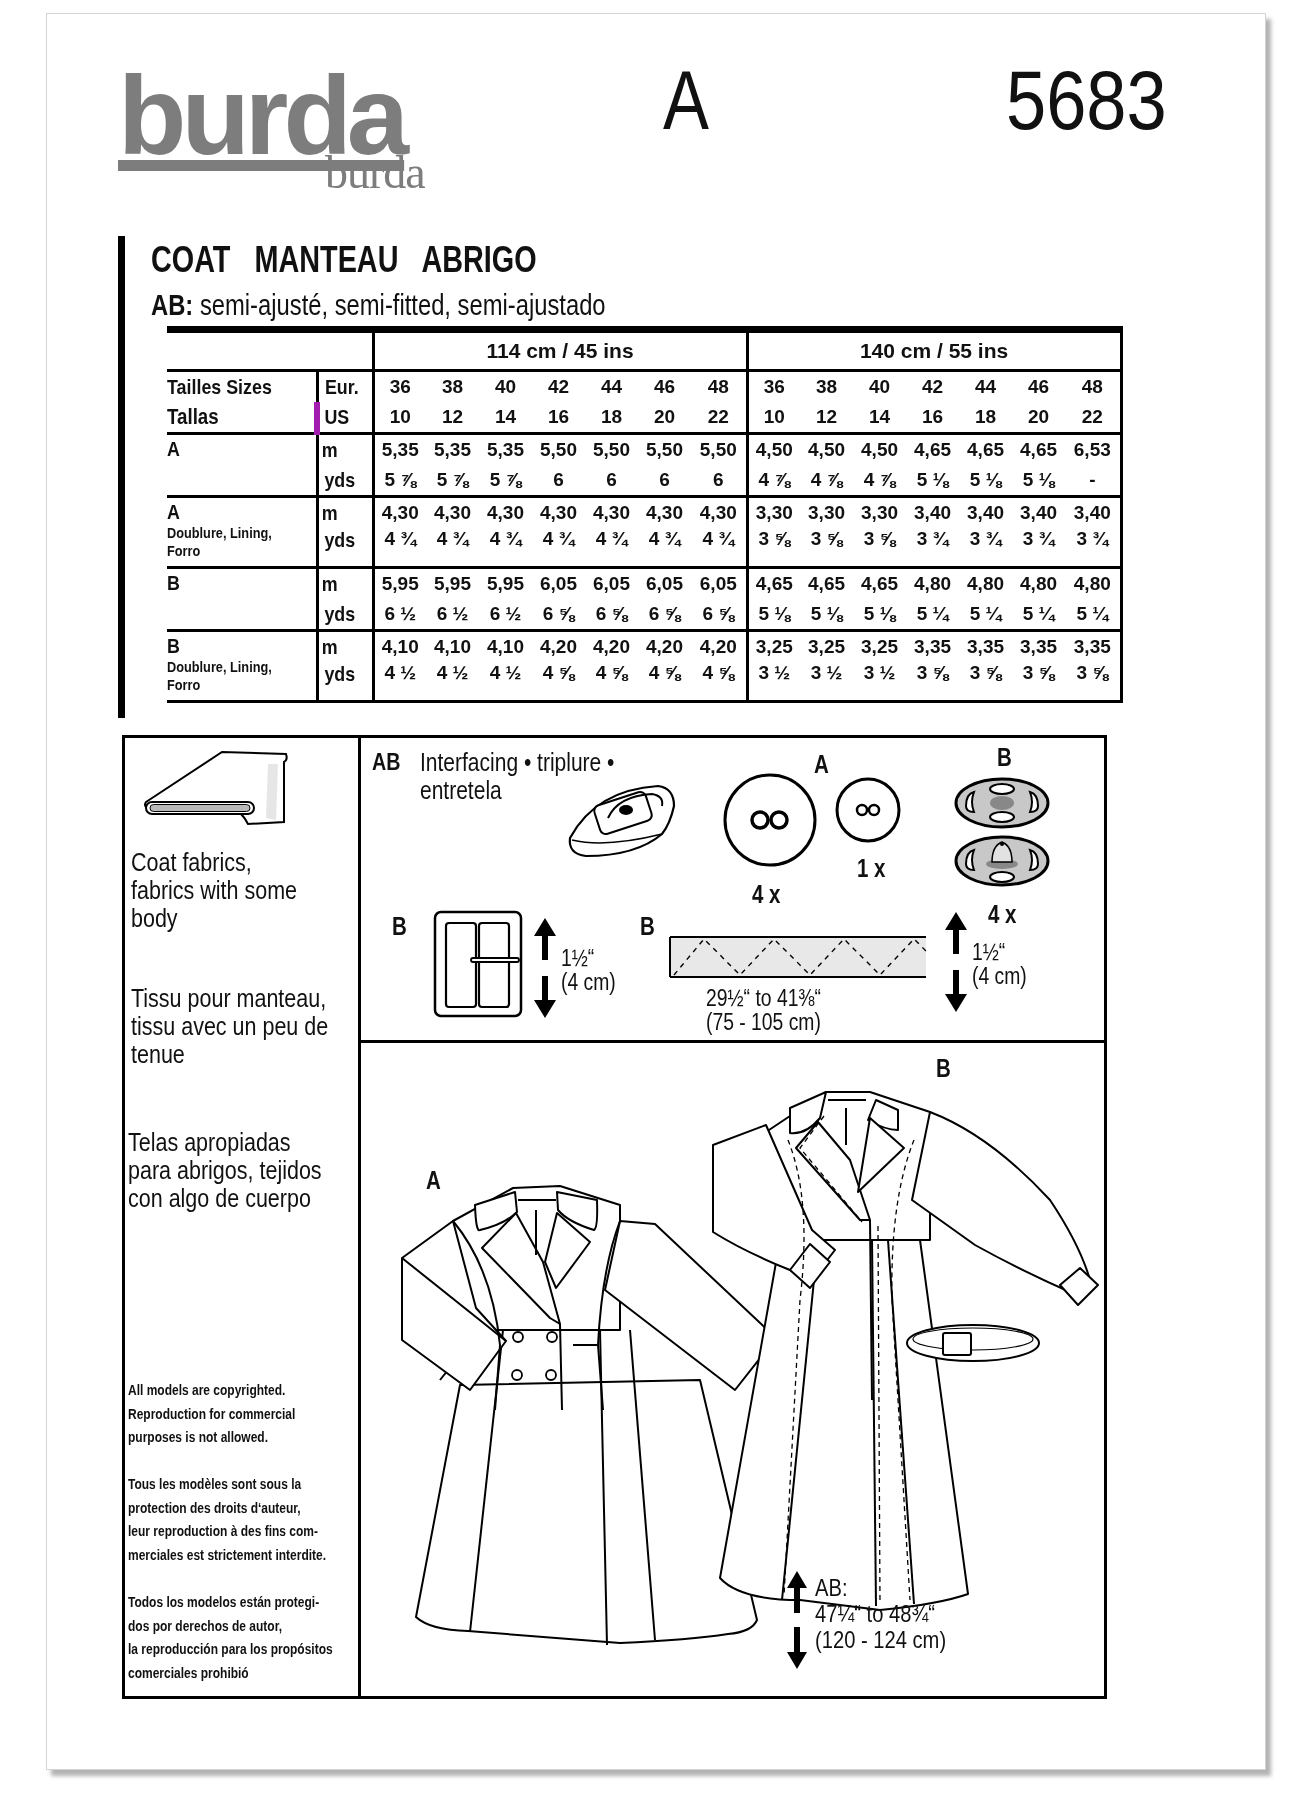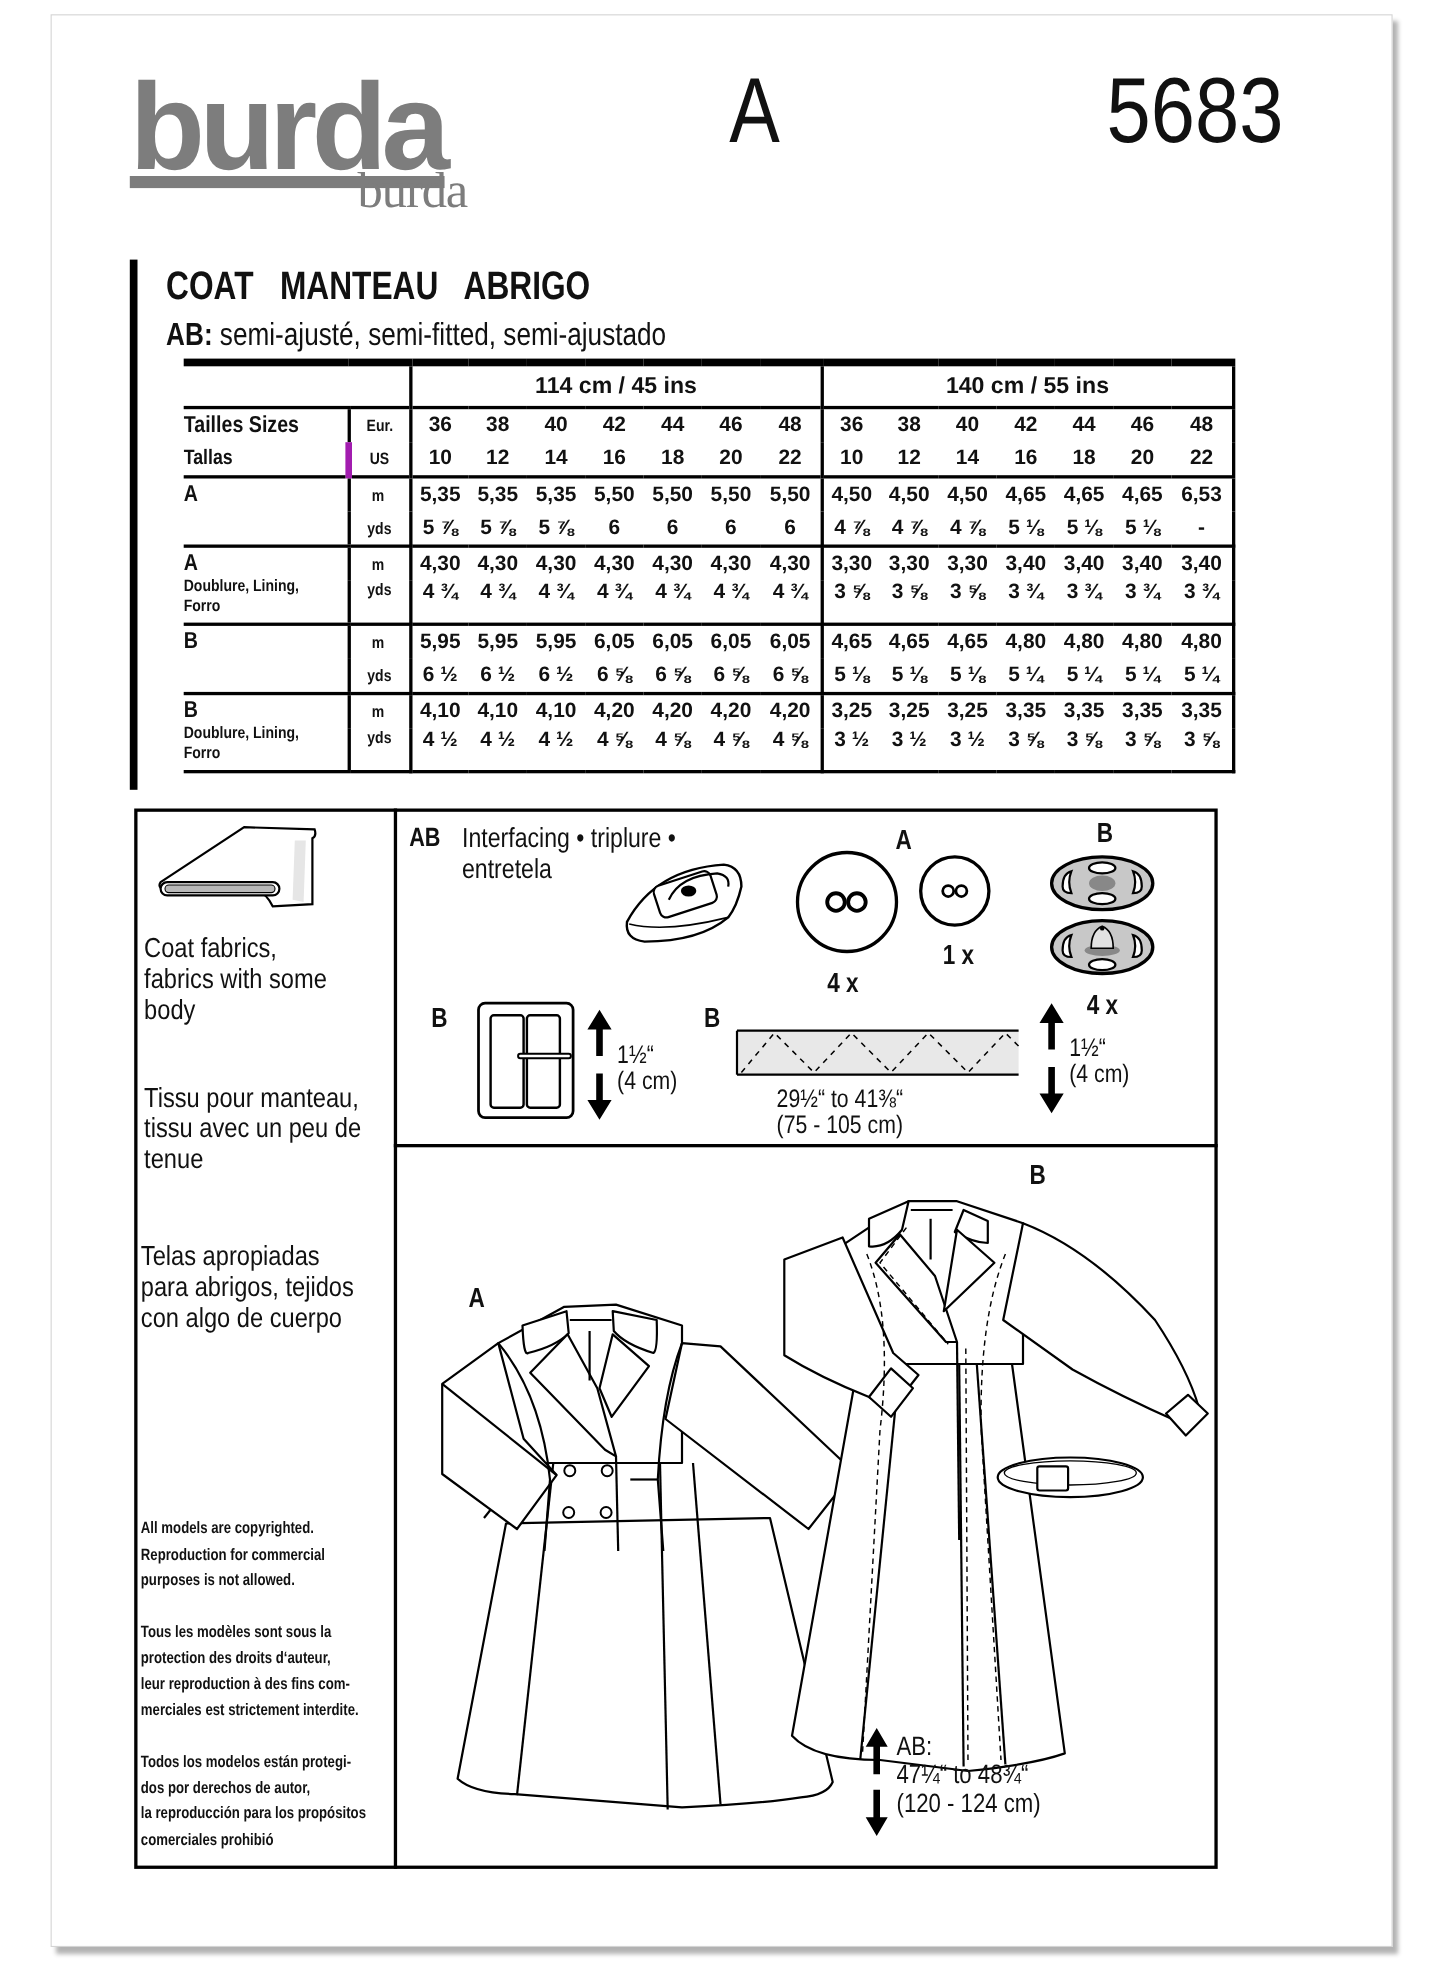--- a/index.html
+++ b/index.html
@@ -13,21 +13,21 @@
   .left-bar { left:118px; top:236px; width:7px; height:482px; background:#000; }
   .title { left:151px; top:242px; font-size:36px; font-weight:bold; transform:scaleX(0.80); transform-origin:left top; white-space:pre; line-height:1; }
   .fit { left:151px; top:291px; font-size:29px; transform:scaleX(0.82); transform-origin:left top; white-space:nowrap; line-height:1; }
   .fit b { font-weight:bold; }
 
   
   table.yt { position:absolute; left:167px; top:326px; width:955px; border-collapse:collapse; table-layout:fixed; }
   table.yt td { padding:0; font-size:19px; font-weight:bold; text-align:center; height:30px; }
   table.yt tr.toprule td { border-top:7px solid #000; }
   table.yt .lbl { text-align:left; font-weight:bold; font-family:"Liberation Sans Narrow", "Liberation Sans", sans-serif; }
-  table.yt .unit { text-align:center; padding-right:4px; border-right:3px solid #000; font-size:15px; }
+  table.yt .unit { text-align:left; padding-right:4px; border-right:3px solid #000; font-size:21px; }
   table.yt .rt { border-right:3px solid #000; }
   table.yt .bt { border-top:3px solid #000; }
   table.yt .bb { border-bottom:3px solid #000; }
   .cond { display:inline-block; transform:scaleX(0.85); transform-origin:left center; white-space:nowrap; }
   .cond-r { display:inline-block; transform:scaleX(0.85); transform-origin:right center; white-space:nowrap; }
   .sub { font-size:15px; display:block; line-height:18px; }
 
   
   .box { position:absolute; left:122px; top:735px; width:985px; height:964px; border:3px solid #000; box-sizing:border-box; }
   .box-v { position:absolute; left:358px; top:735px; width:3px; height:964px; background:#000; }
@@ -89,21 +89,21 @@
     <td class="bt rt">48</td>
     <td class="bt">36</td>
     <td class="bt">38</td>
     <td class="bt">40</td>
     <td class="bt">42</td>
     <td class="bt">44</td>
     <td class="bt">46</td>
     <td class="bt rt">48</td>
   </tr>
   <tr>
-    <td class="lbl" style="font-size:19px"><span class="cond">Tallas</span></td>
+    <td class="lbl" style="font-size:22px"><span class="cond">Tallas</span></td>
     <td class="unit" style="border-left:6px solid #a21caf"><span class="cond-r">US</span></td>
     <td>10</td>
     <td>12</td>
     <td>14</td>
     <td>16</td>
     <td>18</td>
     <td>20</td>
     <td class="rt">22</td>
     <td>10</td>
     <td>12</td>

